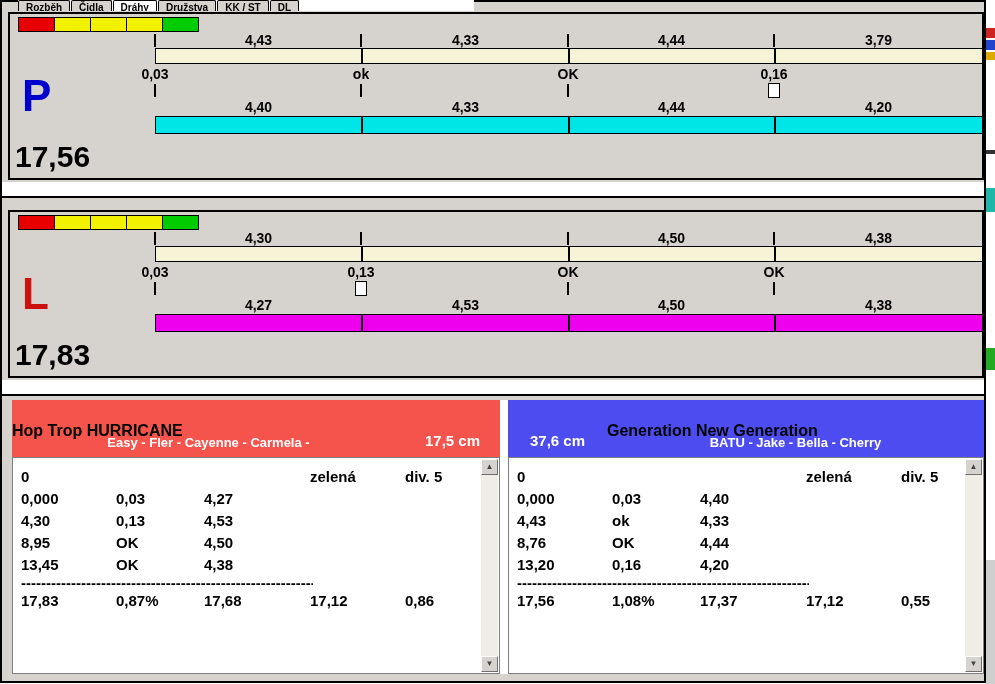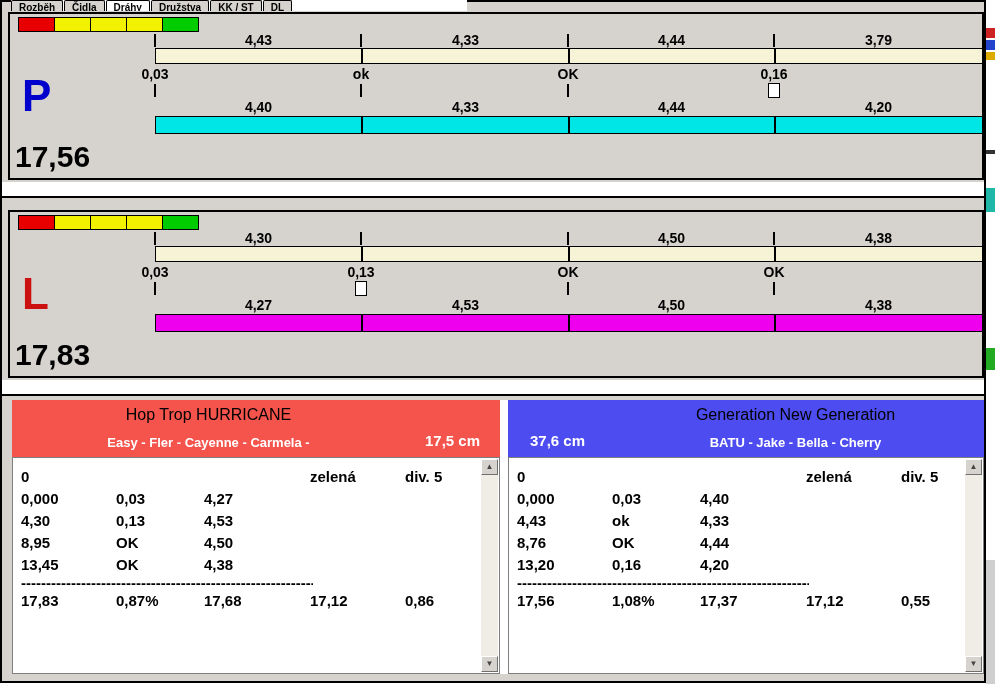--- a/index.html
+++ b/index.html
@@ -1,21 +1,21 @@
 <!DOCTYPE html>
 <html><head>
 <meta charset="utf-8">
 <style>
   *{margin:0;padding:0;box-sizing:border-box;}
   html,body{width:995px;height:684px;}
   body{position:relative;background:#ffffff;font-family:"Liberation Sans",sans-serif;overflow:hidden;}
 
   .window-frame{position:absolute;left:0;top:0;width:986px;height:683px;border:2px solid #000;background:#d6d3ce;}
 
-  .tabbar{position:absolute;left:11px;top:0;width:456px;height:11px;background:#fff;overflow:hidden;display:flex;align-items:flex-start;z-index:4;}
+  .tabbar{position:absolute;left:18px;top:0;width:456px;height:11px;background:#fff;overflow:hidden;display:flex;align-items:flex-start;z-index:4;}
   .tab{height:16px;border:1px solid #000;border-bottom:none;border-radius:2px 2px 0 0;background:#d6d3ce;font-size:10px;font-weight:bold;padding:1px 7px 0;margin-right:1px;white-space:nowrap;color:#000;}
   .tab.selected{background:#fff;}
 
   .lane-panel{position:absolute;left:8px;width:976px;height:168px;border:2px solid #000;background:#d6d3ce;z-index:2;}
   .traffic{position:absolute;left:8px;top:3px;display:flex;}
   .tl{width:37px;height:15px;border:1px solid #000;margin-right:-1px;}
   .lrow{position:absolute;left:0;width:100%;height:16px;}
   .segval{position:absolute;width:207px;text-align:center;font-size:14px;font-weight:bold;color:#000;}
   .tick{position:absolute;top:2px;width:2px;height:13px;background:#000;}
   .bar{position:absolute;left:145px;width:828px;height:16px;border:1px solid #000;}
@@ -26,21 +26,21 @@
   .lane-letter{position:absolute;left:12px;top:60px;font-size:44px;font-weight:bold;line-height:1;}
   .lane-total{position:absolute;left:5px;top:128px;font-size:30px;font-weight:bold;color:#000;line-height:1;}
 
   .gap-strip{position:absolute;left:2px;width:982px;height:16px;background:#fff;border-bottom:2px solid #000;z-index:1;}
 
   .bottom{position:absolute;left:8px;top:398px;width:976px;height:281px;z-index:2;}
   .vgap{position:absolute;left:492px;top:2px;width:8px;height:274px;background:#fff;}
   .team-header{position:absolute;top:2px;height:57px;}
   .hdr-left{left:4px;width:488px;}
   .hdr-right{left:500px;width:476px;}
-  .team-title{position:absolute;top:6px;text-align:center;font-size:16px;font-weight:normal;color:#000;white-space:nowrap;}
+  .team-title{position:absolute;top:22px;text-align:left;font-size:16px;font-weight:bold;color:#000;white-space:nowrap;}
   .team-dogs{position:absolute;top:35px;text-align:center;font-size:13px;font-weight:bold;color:#fff;white-space:nowrap;}
   .team-height{position:absolute;top:32px;text-align:center;font-size:15px;font-weight:bold;color:#fff;white-space:nowrap;}
   .datebox{position:absolute;left:397px;top:1px;width:202px;height:29px;background:#fff;border:1px solid #000;z-index:6;text-align:center;line-height:27px;font-size:15px;font-weight:bold;color:#000;}
 
   .textarea{position:absolute;top:59px;height:217px;background:#fff;border:1px solid #7f7f7f;}
   .ta-left{left:4px;width:488px;}
   .ta-right{left:500px;width:476px;}
   .tcontent{position:absolute;left:0;top:8px;right:18px;overflow:hidden;}
   .trow{height:22px;line-height:22px;display:flex;padding-left:8px;font-size:15px;font-weight:bold;white-space:nowrap;color:#000;}
   .c1{width:95px;} .c2{width:88px;} .c3{width:106px;} .c4{width:95px;} .c5{flex:1;}

